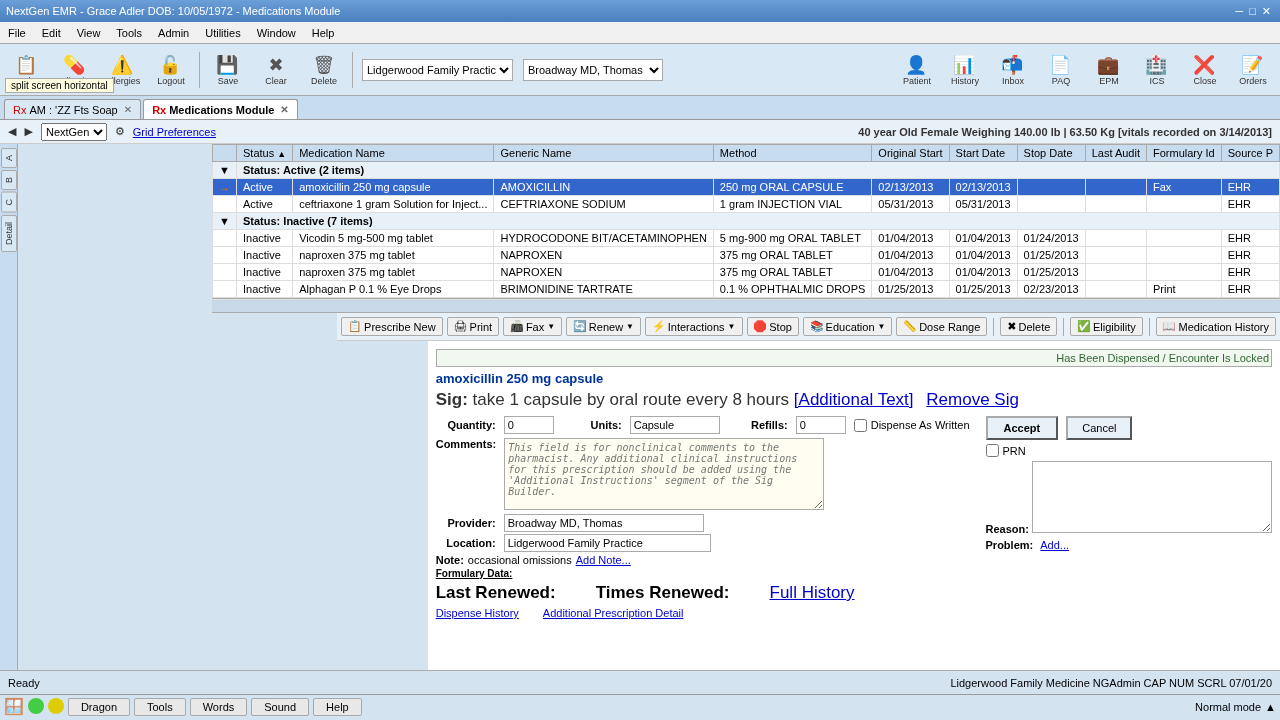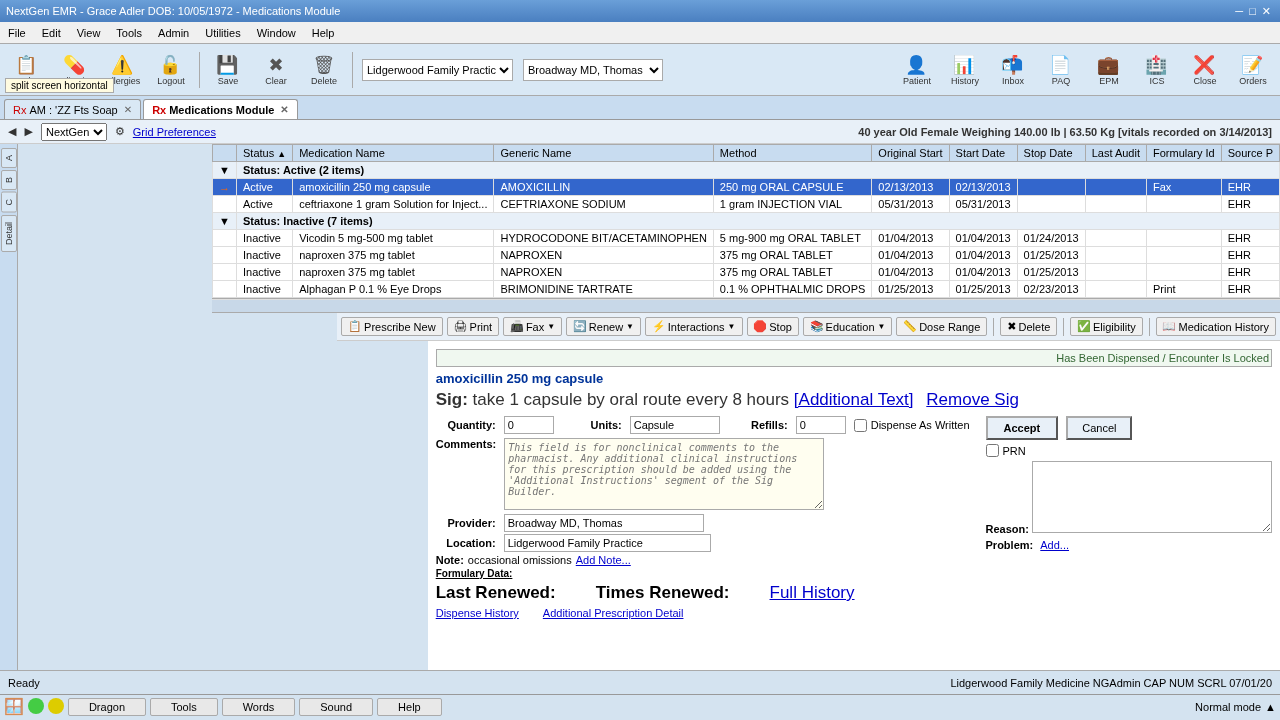--- a/index.html
+++ b/index.html
@@ -97,21 +97,21 @@
     
     #status-bar { background: #d4e3f0; height: 24px; display: flex; align-items: center; padding: 0 8px; border-top: 1px solid #aaa; font-size: 11px; justify-content: space-between; }
     #status-bar-left { display: flex; align-items: center; gap: 16px; }
     #status-bar-right { display: flex; align-items: center; gap: 8px; }
     .status-indicator { width: 16px; height: 16px; border-radius: 50%; display: inline-block; }
     .status-green { background: #44cc44; }
     .status-yellow { background: #ddcc00; }
 
     
     #taskbar { background: #d4e3f0; height: 24px; display: flex; align-items: center; padding: 0 4px; border-top: 1px solid #999; gap: 4px; font-size: 11px; }
-    .taskbar-btn { padding: 2px 20px; border: 1px solid #aaa; background: #e8e8e8; cursor: pointer; font-size: 11px; border-radius: 2px; }
+    .taskbar-btn { padding: 2px 12px; border: 1px solid #aaa; background: #e8e8e8; cursor: pointer; font-size: 11px; border-radius: 2px; }
 
     .orange-arrow { color: #ff6600; font-weight: bold; }
 
     .detail-two-col { display: flex; gap: 16px; }
     .detail-left { flex: 1; }
   </style>
 </head>
 <body>
 
 <div id="title-bar">

